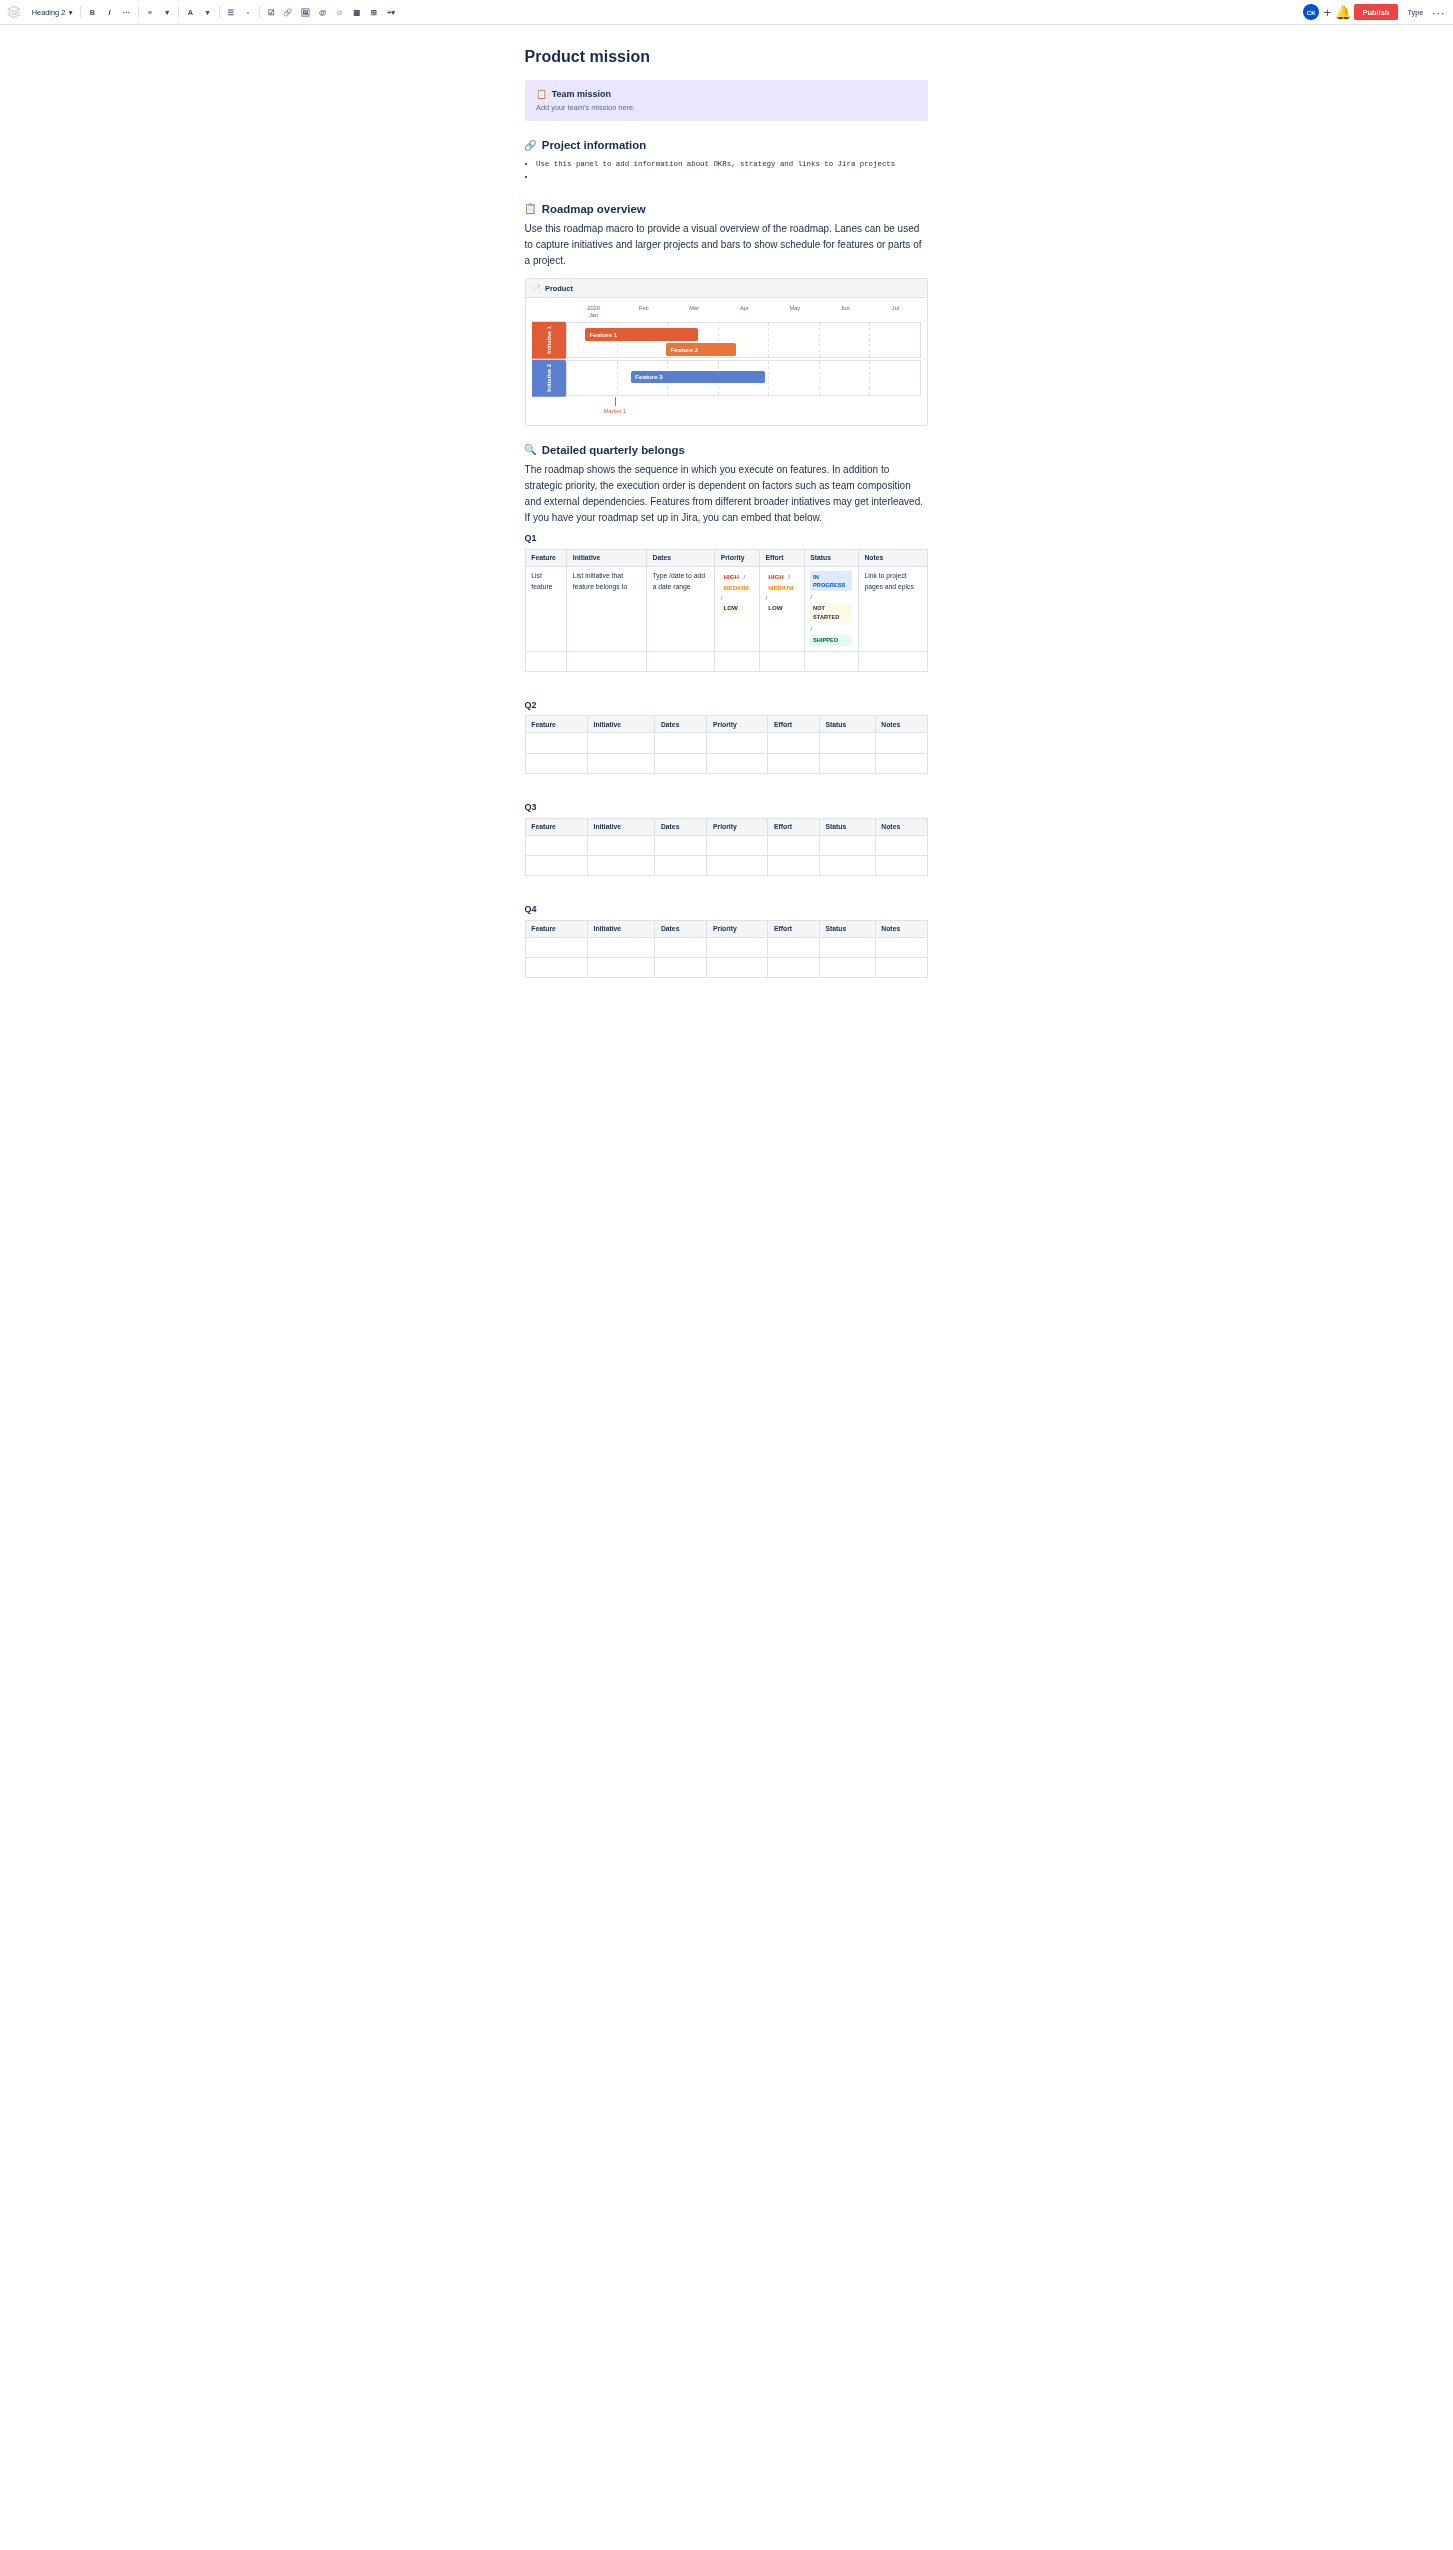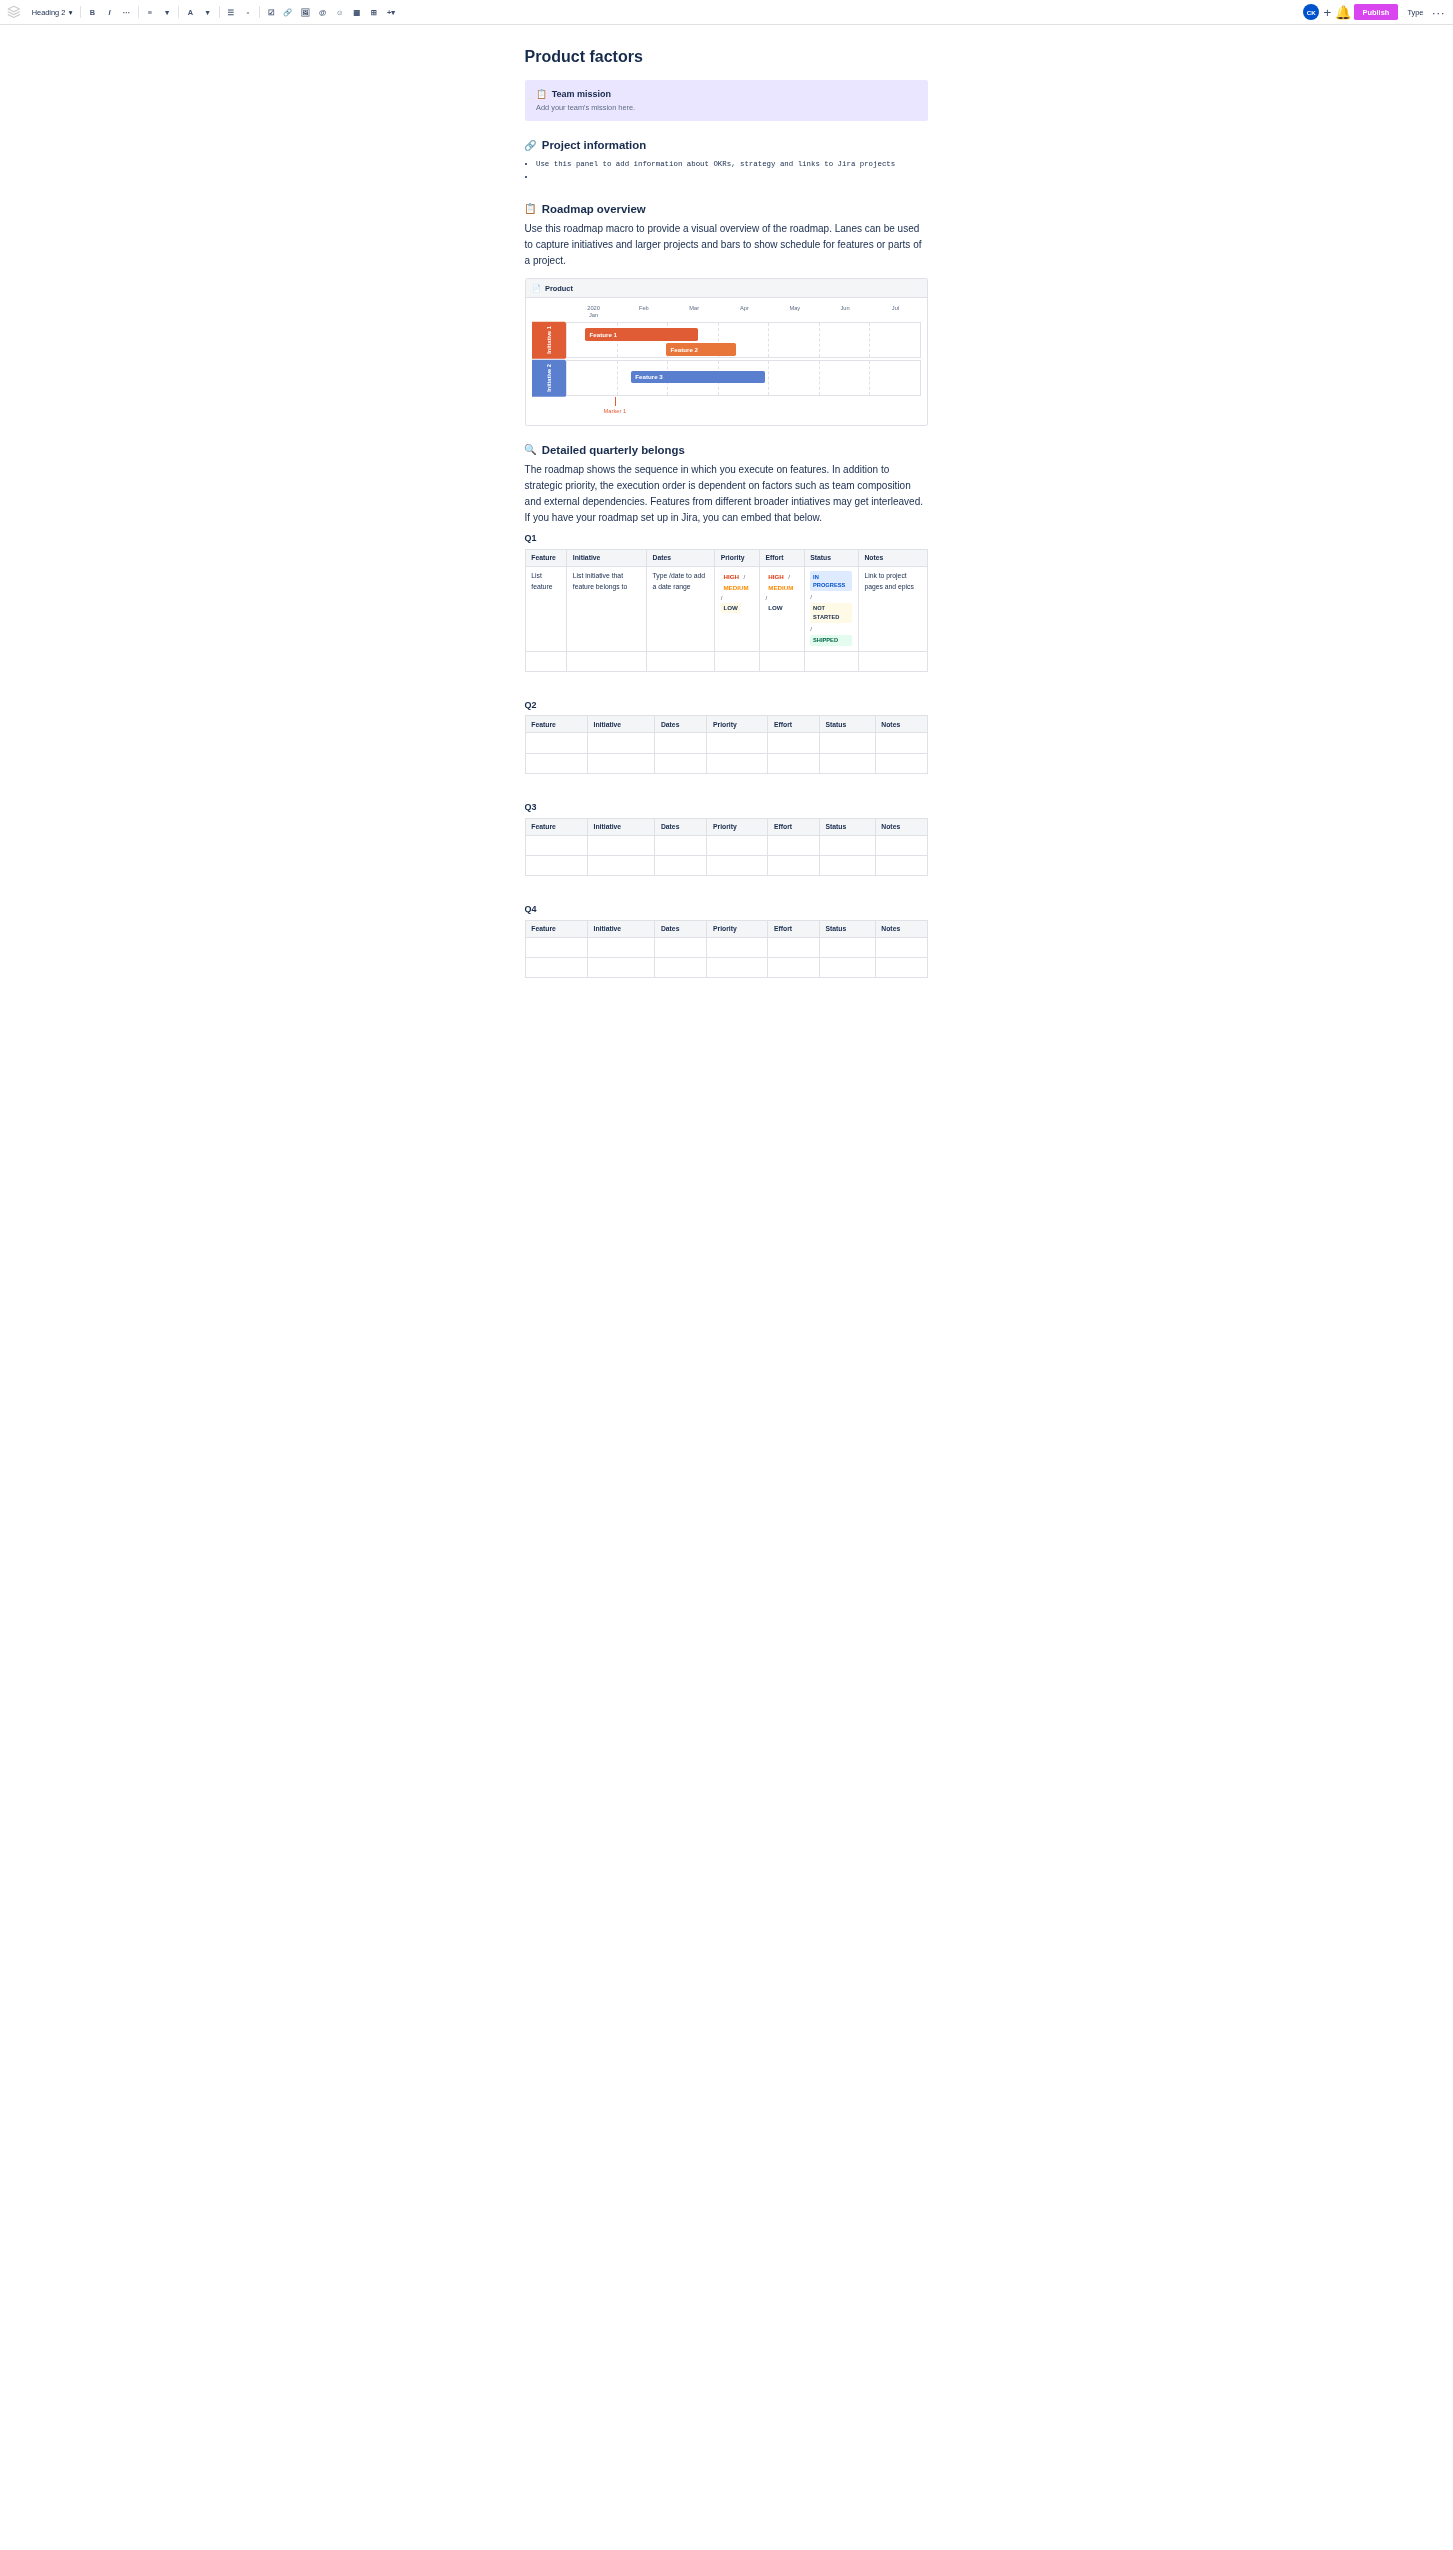--- a/index.html
+++ b/index.html
@@ -27,21 +27,21 @@
     .toolbar-avatar {
       width: 16px; height: 16px; border-radius: 50%; background: #0052cc;
       display: flex; align-items: center; justify-content: center; color: #fff; font-size: 6.2px; font-weight: bold;
     }
     .toolbar-icon-btn {
       display: flex; align-items: center; justify-content: center;
       width: 16px; height: 16px; border: none; background: none; cursor: pointer;
       border-radius: 1.7px; color: #42526e;
     }
     .publish-btn {
-      padding: 3.4px 9px; background: #d946ef; color: #fff; border: none;
+      padding: 3.4px 9px; background: #ef4444; color: #fff; border: none;
       border-radius: 1.7px; font-size: 7.4px; font-weight: 600; cursor: pointer; margin: 0 2.3px;
     }
     .close-btn {
       padding: 3.4px 6.8px; background: none; border: none; color: #172b4d;
       font-size: 7.4px; cursor: pointer; border-radius: 1.7px;
     }
 
     
     .page-content { max-width: 431px; margin: 0 auto; padding: 23px 13.6px 45px; }
     .page-title { font-size: 16px; font-weight: 700; color: #172b4d; margin-bottom: 13.6px; }
@@ -172,21 +172,21 @@
 
   <button class="publish-btn">Publish</button>
 
   <button class="close-btn">Type</button>
 
   <button class="toolbar-icon-btn">···</button>
 </div>
 
 <div class="page-content">
 
-  <h1 class="page-title">Product factors</h1>
+  <h1 class="page-title">Product mission</h1>
 
   <div class="mission-box">
     <div class="mission-box-header">
       <span class="mission-icon">📋</span>
       <span class="mission-title">Team mission</span>
     </div>
     <p class="mission-text">Add your team's mission here.</p>
   </div>
 
   <div class="section">

